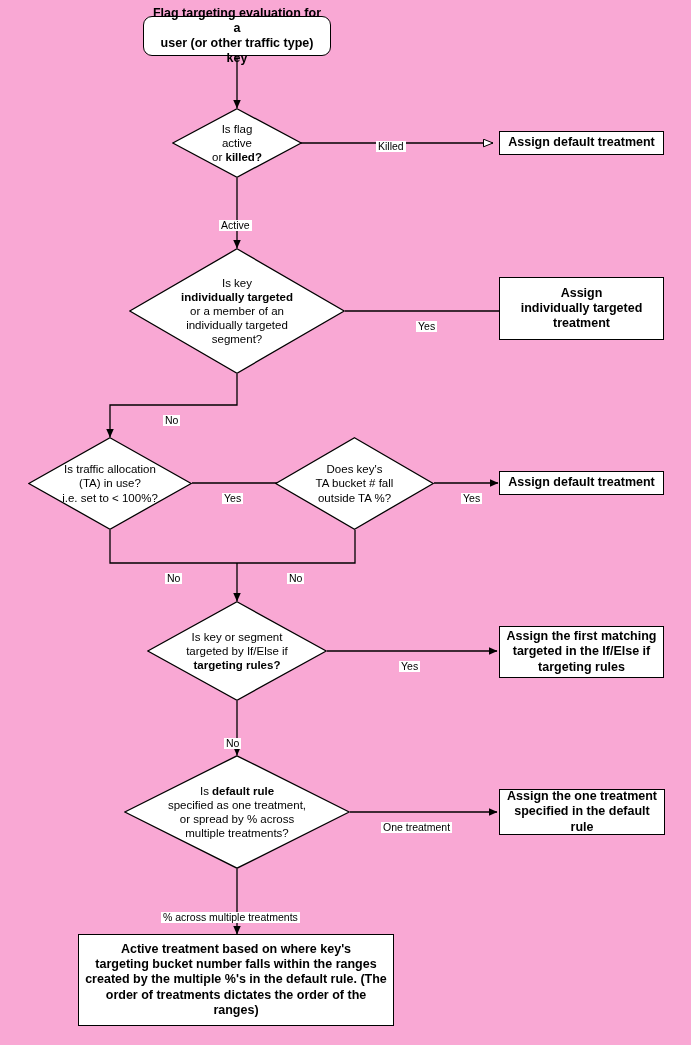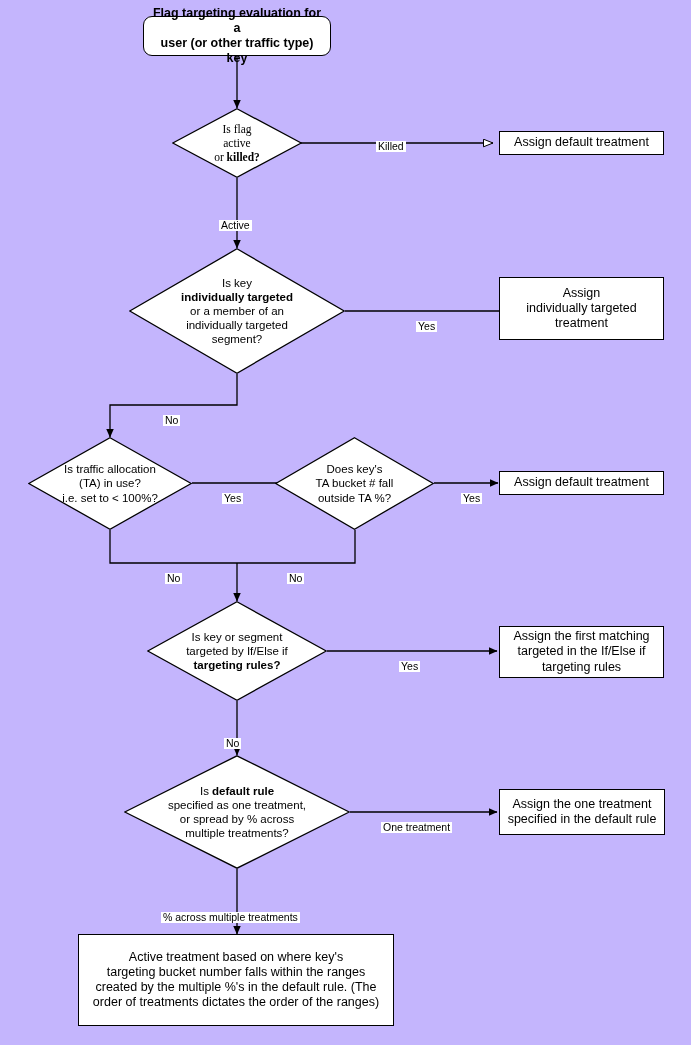--- a/index.html
+++ b/index.html
@@ -4,21 +4,21 @@
 <style>
   html, body {
     margin: 0;
     padding: 0;
     background: #ffffff;
   }
   #canvas {
     position: relative;
     width: 691px;
     height: 1045px;
-    background: #c4b5fd;
+    background: #f9a8d4;
     font-family: "Liberation Sans", sans-serif;
     overflow: hidden;
   }
   svg#wires {
     position: absolute;
     left: 0;
     top: 0;
     width: 691px;
     height: 1045px;
     pointer-events: none;
@@ -38,21 +38,21 @@
     border-radius: 9px;
     background: #ffffff;
     font-size: 12.5px;
     font-weight: bold;
     padding: 2px 6px;
   }
   .process {
     border: 1px solid #000000;
     background: #ffffff;
     font-size: 12.5px;
-    font-weight: normal;
+    font-weight: bold;
     padding: 2px 5px;
   }
   .decision {
     background: transparent;
     font-size: 11.5px;
     font-weight: normal;
     padding: 0 8px;
   }
   .decision .dtext {
     position: relative;
@@ -124,21 +124,21 @@
     </g>
   </svg>
 
   <div class="node terminator" style="left:143px; top:16px; width:188px; height:40px;">
     <div>
       <span>Flag targeting evaluation for a</span><br>
       <span>user (or other traffic type) key</span>
     </div>
   </div>
 
-  <div class="node decision" style="left:172px; top:108px; width:130px; height:70px;font-family:Liberation Serif, serif;">
+  <div class="node decision" style="left:172px; top:108px; width:130px; height:70px;">
     <svg class="dshape" viewBox="0 0 130 70" preserveAspectRatio="none">
       <polygon points="65,0.8 129.2,35 65,69.2 0.8,35" fill="#ffffff" stroke="#000000" stroke-width="1.3" vector-effect="non-scaling-stroke"></polygon>
     </svg>
     <div class="dtext">
       <span>Is flag</span><br>
       <span>active</span><br>
       <span>or </span><span class="b">killed?</span>
     </div>
   </div>
 

